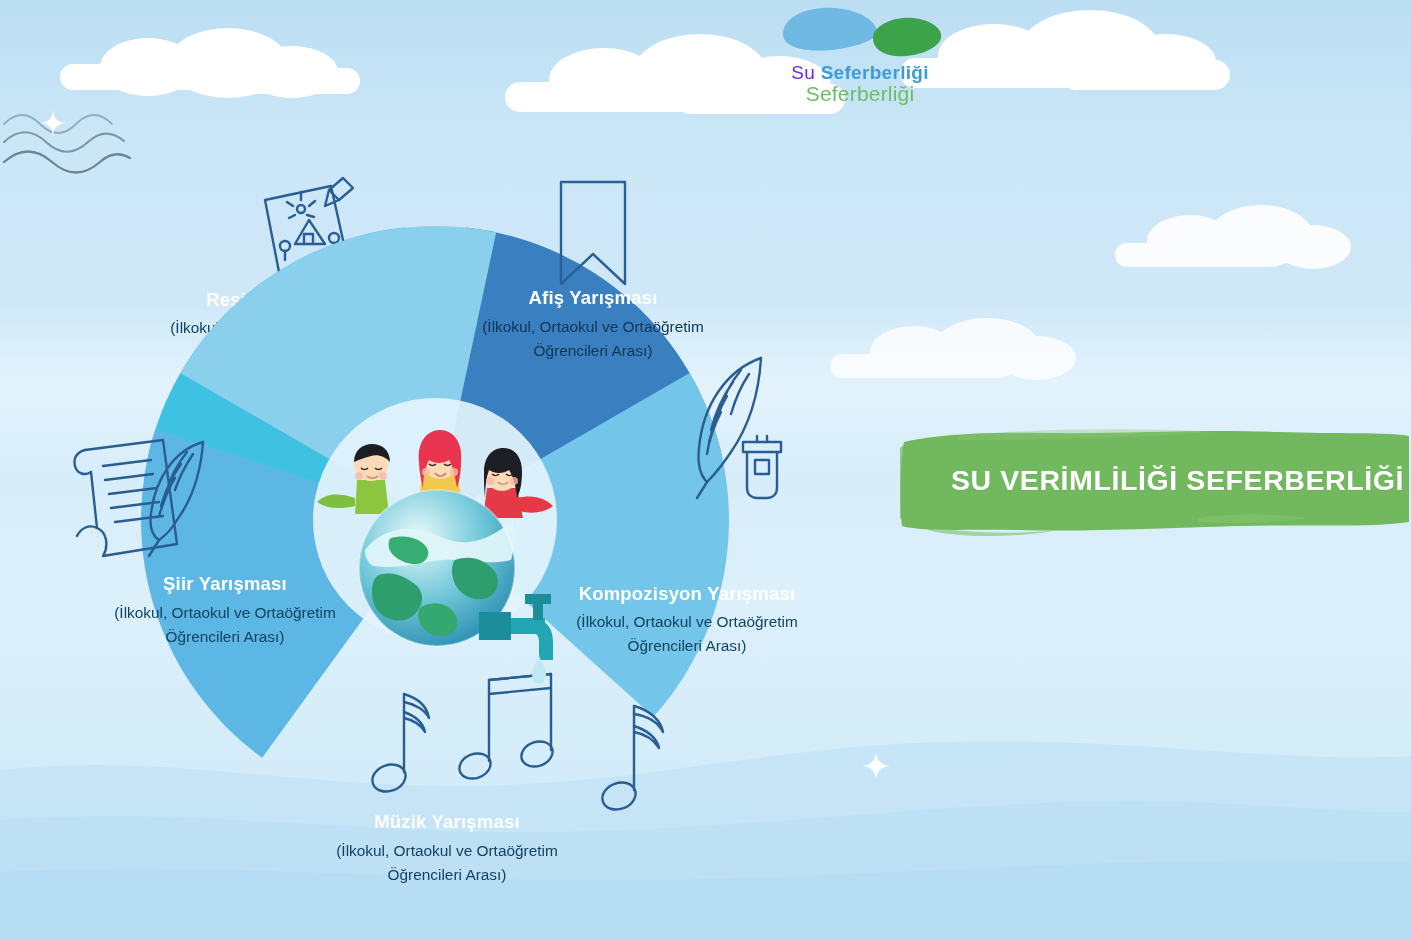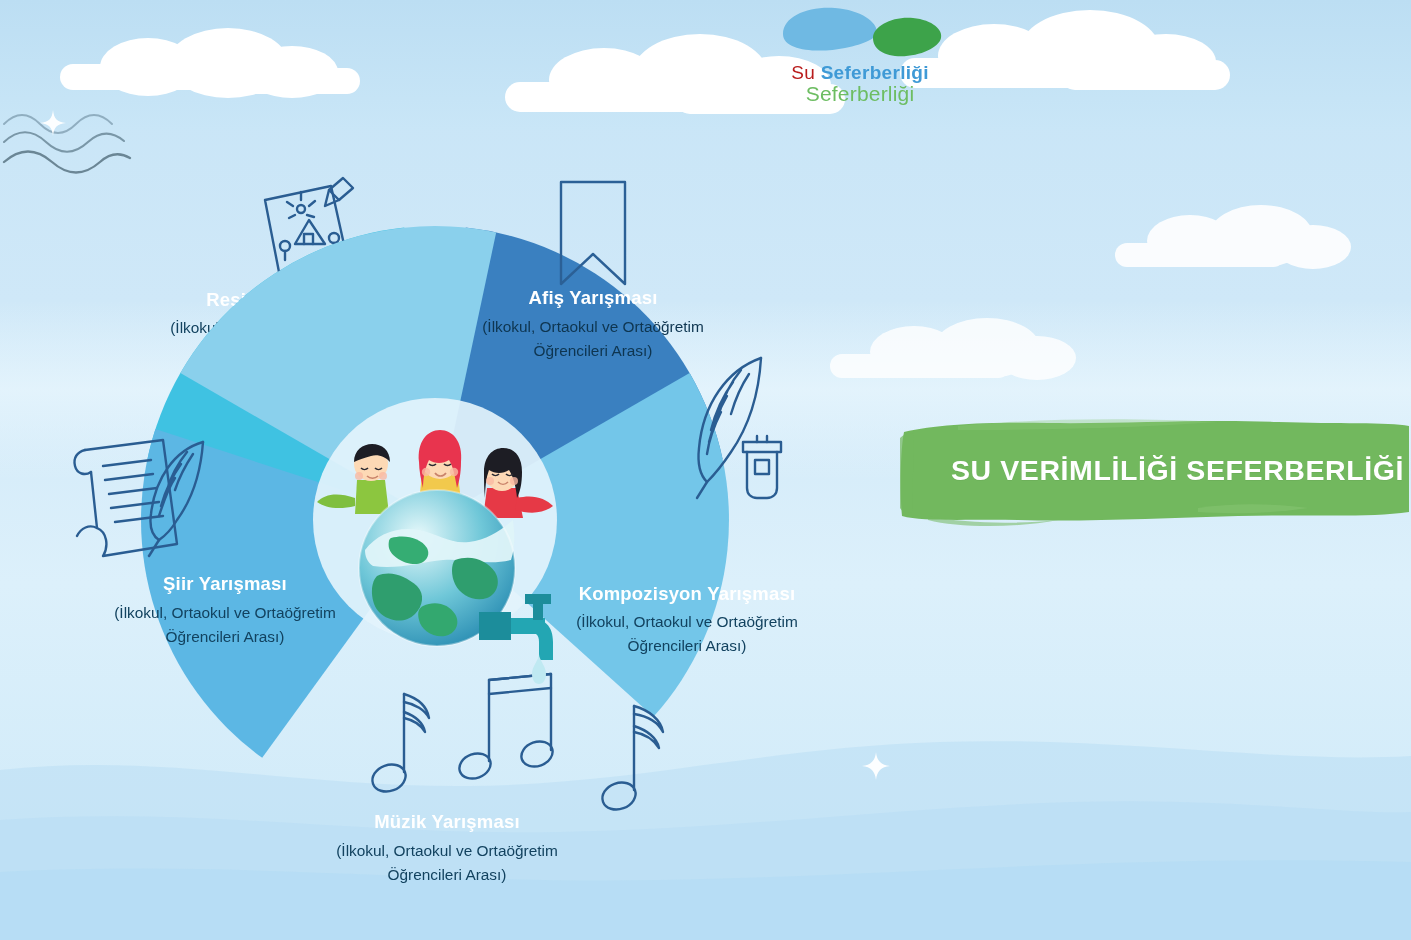--- a/index.html
+++ b/index.html
@@ -23,37 +23,37 @@
   
   .squiggle{position:absolute;left:2px;top:108px;opacity:.75;}
   .sparkle{position:absolute;pointer-events:none;}
   .sparkle svg{display:block;}
 
   
   .logo{position:absolute;left:760px;top:4px;width:200px;text-align:center;}
   .logo-mark{position:relative;height:58px;}
   .logo-text{line-height:1.12;}
   .logo-l1{font-size:19px;letter-spacing:.3px;}
-  .logo-l1 .su{color:#b91c1c;font-weight:400;}
+  .logo-l1 .su{color:#6d28d9;font-weight:400;}
   .logo-l1 .ver{color:#3f9ad6;font-weight:700;}
   .logo-l2{font-size:21px;color:#6dbd62;font-weight:400;letter-spacing:.2px;margin-top:-1px;}
 
   
   .wheel{position:absolute;left:25px;top:120px;width:820px;height:800px;}
   .wheel svg{display:block;}
   .seg-title{fill:#ffffff;font-weight:700;font-size:18.5px;
     font-family:"Liberation Sans",sans-serif;letter-spacing:.2px;}
   .seg-sub{fill:#12425f;font-weight:400;font-size:15.4px;
     font-family:"Liberation Sans",sans-serif;}
   .seg-sub.ondark{fill:#0e3550;}
   .ic{fill:none;stroke:#2a5d92;stroke-width:2.4;stroke-linecap:round;stroke-linejoin:round;}
   .ic-dark{stroke:#2b6096;}
 
   
-  .banner{position:absolute;left:898px;top:408px;width:513px;height:124px;}
+  .banner{position:absolute;left:898px;top:418px;width:513px;height:124px;}
   .banner svg{position:absolute;inset:0;}
   .banner-text{position:absolute;left:0;top:0;width:513px;height:124px;
     display:flex;align-items:center;justify-content:center;
     color:#ffffff;font-weight:700;font-size:28.5px;letter-spacing:.6px;
     white-space:nowrap;padding-left:46px;box-sizing:border-box;
     text-shadow:0 1px 0 rgba(0,0,0,.04);}
 </style>
 </head>
 <body>
 

